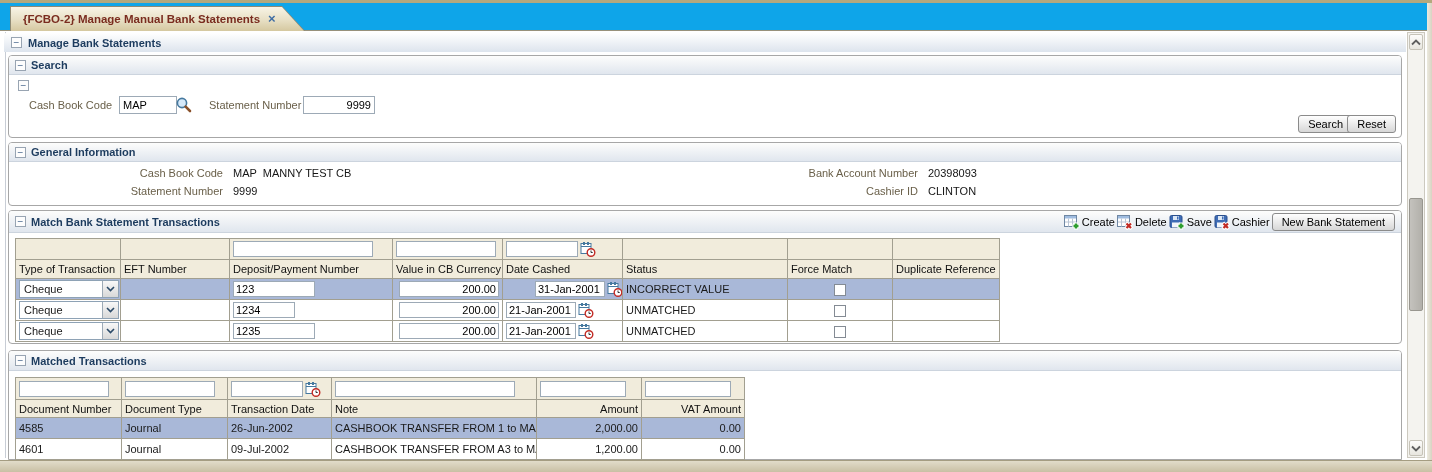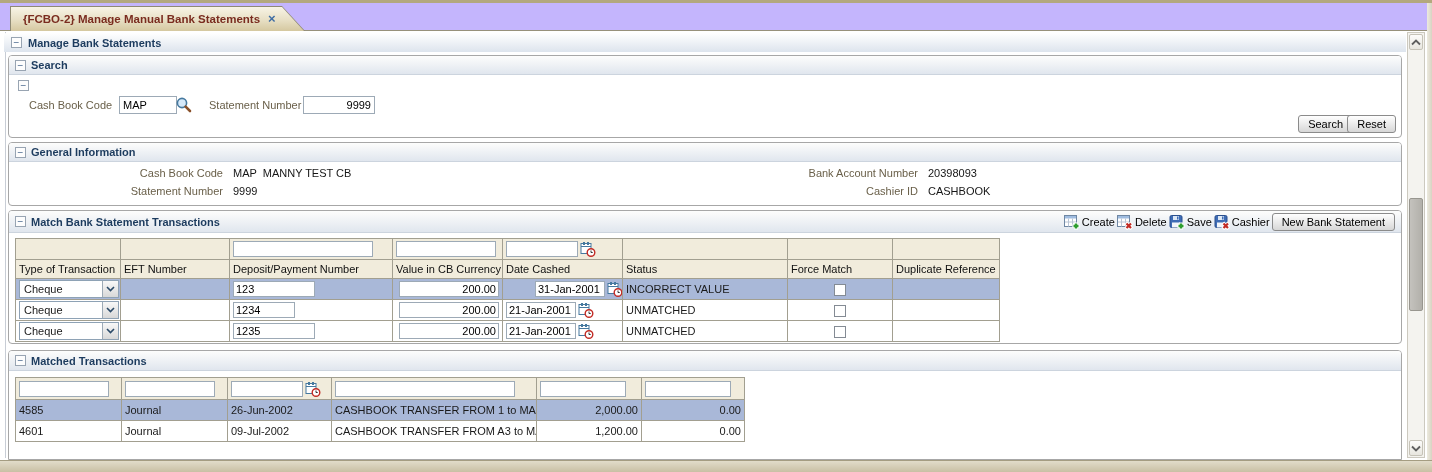--- a/index.html
+++ b/index.html
@@ -3,21 +3,21 @@
 <meta charset="utf-8">
 <style>
   * { box-sizing: border-box; margin: 0; padding: 0; }
   html,body { width:1432px; height:472px; overflow:hidden; }
   body {
     position:relative; background:#ffffff;
     font-family:"Liberation Sans","DejaVu Sans",sans-serif; font-size:11px; color:#1a1a1a;
   }
   
   .top-strip { position:absolute; left:0; top:0; width:1432px; height:3px; background:#b3a87e; }
-  .tab-bar { position:absolute; left:0; top:3px; width:1432px; height:28px; background:#c4b5fd; border-bottom:1px solid #97917b; }
+  .tab-bar { position:absolute; left:0; top:3px; width:1432px; height:28px; background:#0ea5e9; border-bottom:1px solid #97917b; }
   .tab { position:absolute; left:10px; top:3px; width:295px; height:25px;
          clip-path:polygon(0 0,272px 0,295px 100%,0 100%); background:#8f8a74; }
   .tab-inner { position:absolute; left:1px; top:1px; right:1px; bottom:0;
          clip-path:polygon(0 0,271px 0,293px 100%,0 100%);
          background:linear-gradient(#f8f4e6,#e7dfc4 55%,#d5c8a0);
          display:flex; align-items:center; padding-left:12px; }
   .tab-title { font-weight:bold; font-size:11.5px; color:#7a2c1f; white-space:nowrap; }
   .tab-close { margin-left:8px; font-weight:bold; font-size:13px; color:#3f6da3; line-height:10px; cursor:pointer; }
   .left-line { position:absolute; left:5px; top:32px; height:426px; width:0; border-left:1px solid #c8cdd5; }
   .bottom-strip { position:absolute; left:0; top:460px; width:1432px; height:12px;
@@ -153,21 +153,21 @@
   <div class="gi-row" style="top:24px">
     <span class="gi-label">Cash Book Code</span>
     <span class="gi-value l">MAP  MANNY TEST CB</span>
     <span class="gi-label r">Bank Account Number</span>
     <span class="gi-value r">20398093</span>
   </div>
   <div class="gi-row" style="top:42px">
     <span class="gi-label">Statement Number</span>
     <span class="gi-value l">9999</span>
     <span class="gi-label r">Cashier ID</span>
-    <span class="gi-value r">CASHBOOK</span>
+    <span class="gi-value r">CLINTON</span>
   </div>
 </div>
 
 <div class="panel" id="match-panel">
   <div class="panel-header">
     <div class="hdr-left">
       <span class="collapse">−</span>
       <span class="panel-title">Match Bank Statement Transactions</span>
     </div>
     <div class="toolbar">
@@ -355,20 +355,28 @@
                 <line x1="1" y1="5.5" x2="11" y2="5.5" stroke="#46799f"></line>
                 <rect x="3" y="1" width="2" height="3" fill="#46799f"></rect>
                 <rect x="7" y="1" width="2" height="3" fill="#46799f"></rect>
                 <circle cx="11" cy="11.5" r="3.8" fill="#fff" stroke="#c22b24" stroke-width="1.4"></circle>
                 <path d="M11 9.5v2h1.7" stroke="#333" fill="none"></path>
               </svg></span></td>
       <td><input class="cell-input" style="width: 180px;"></td>
       <td><input class="cell-input" style="width: 86px;"></td>
       <td><input class="cell-input" style="width: 86px;"></td>
     </tr>
+    <tr class="head-row">
+      <td>Document Number</td>
+      <td>Document Type</td>
+      <td>Transaction Date</td>
+      <td>Note</td>
+      <td class="num">Amount</td>
+      <td class="num">VAT Amount</td>
+    </tr>
     <tr class="data selected">
       <td>4585</td>
       <td>Journal</td>
       <td>26-Jun-2002</td>
       <td>CASHBOOK TRANSFER FROM 1 to MAP</td>
       <td class="num">2,000.00</td>
       <td class="num">0.00</td>
     </tr>
     <tr class="data">
       <td>4601</td>

